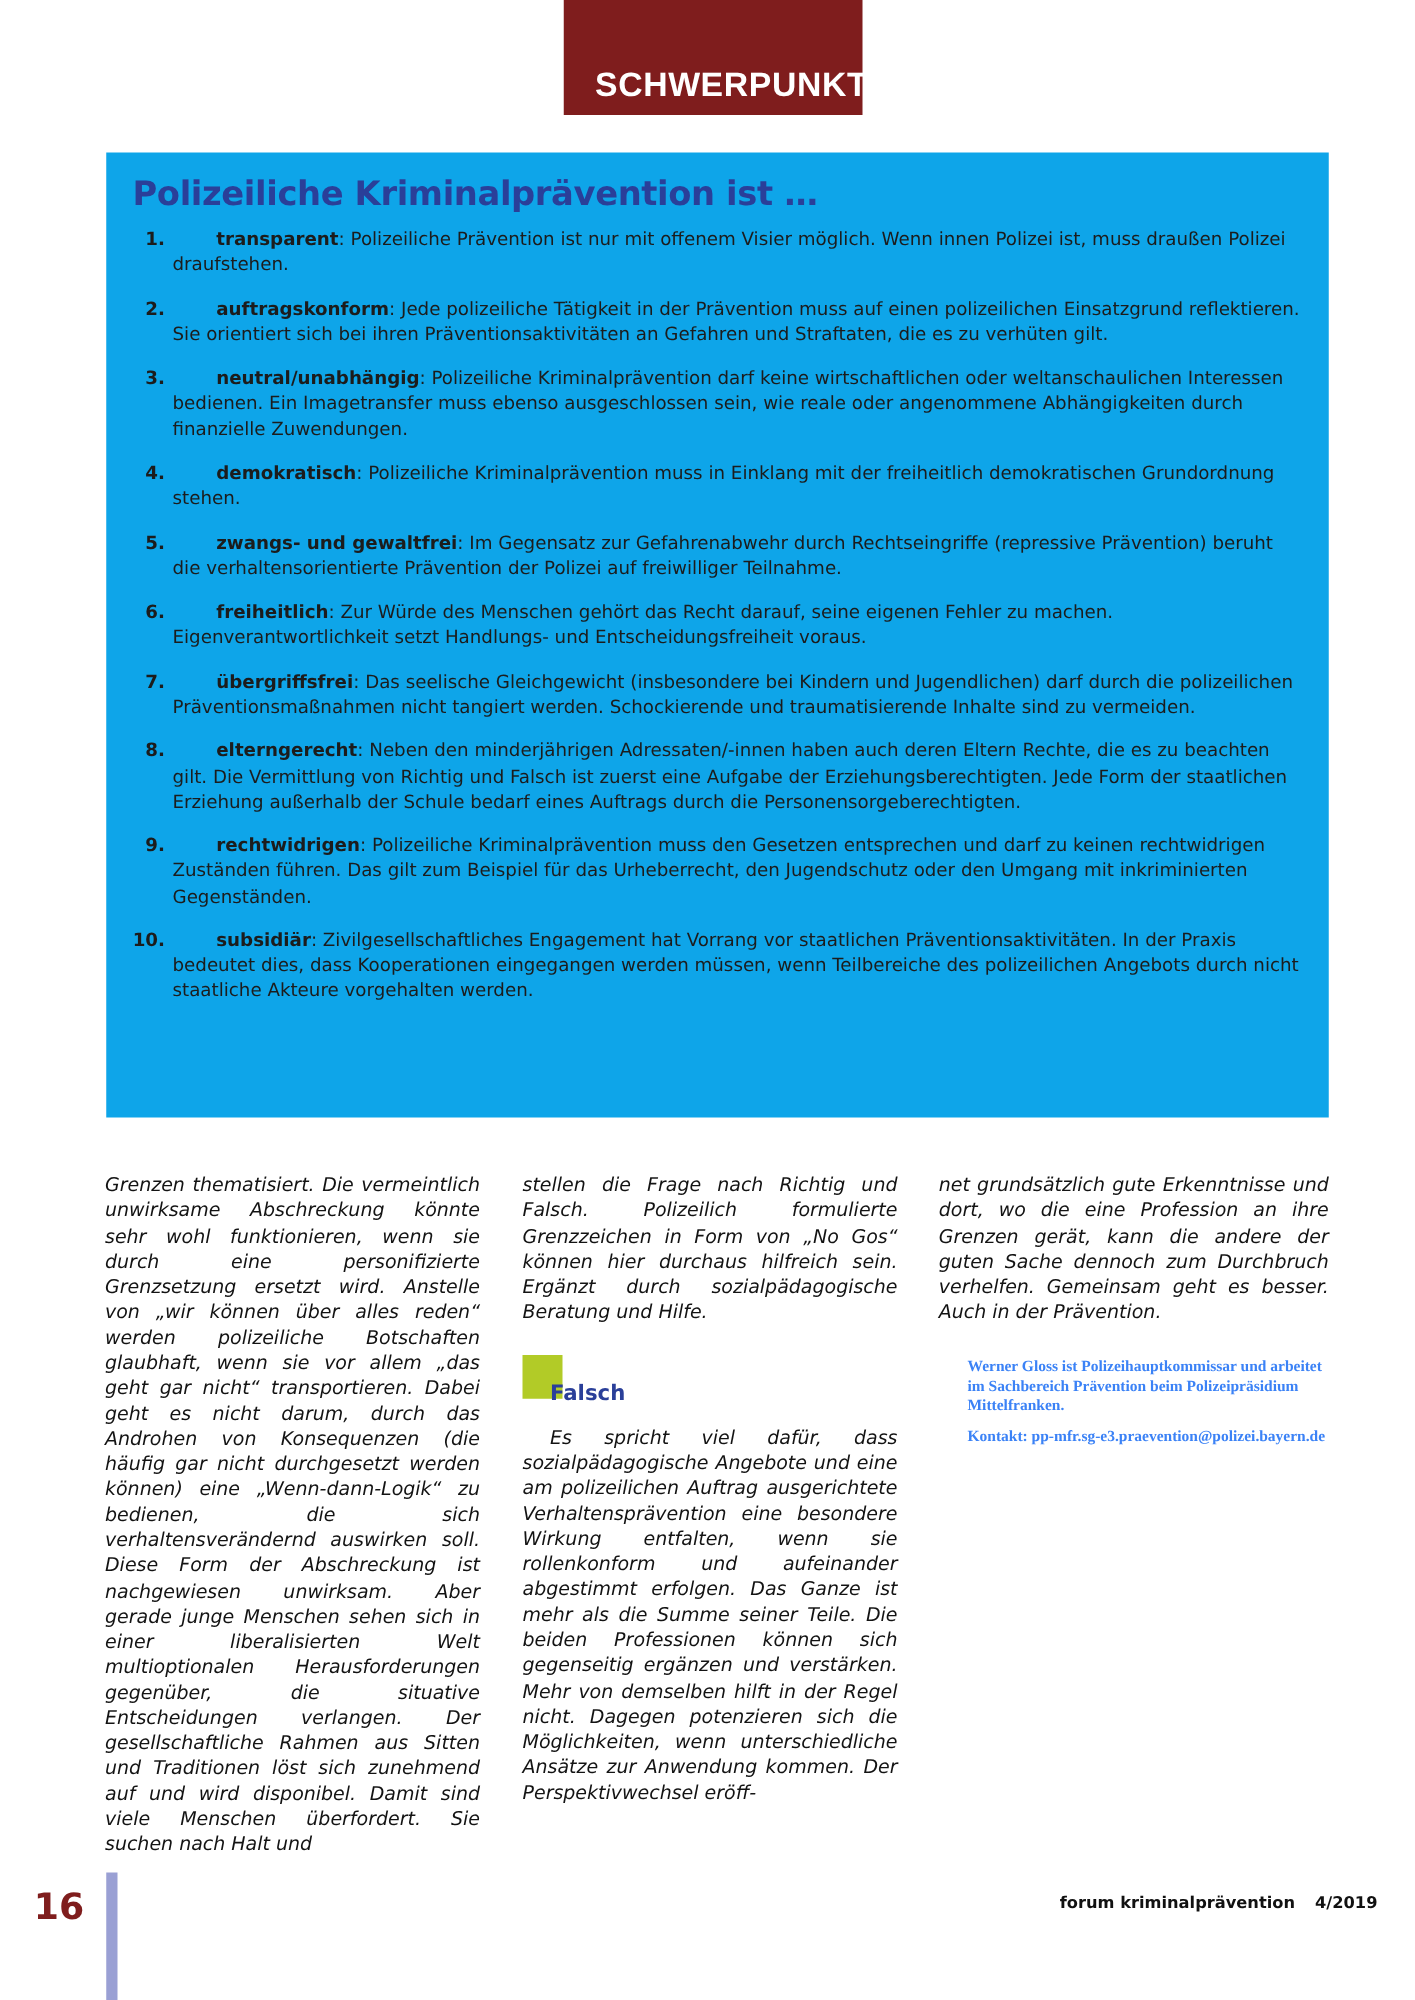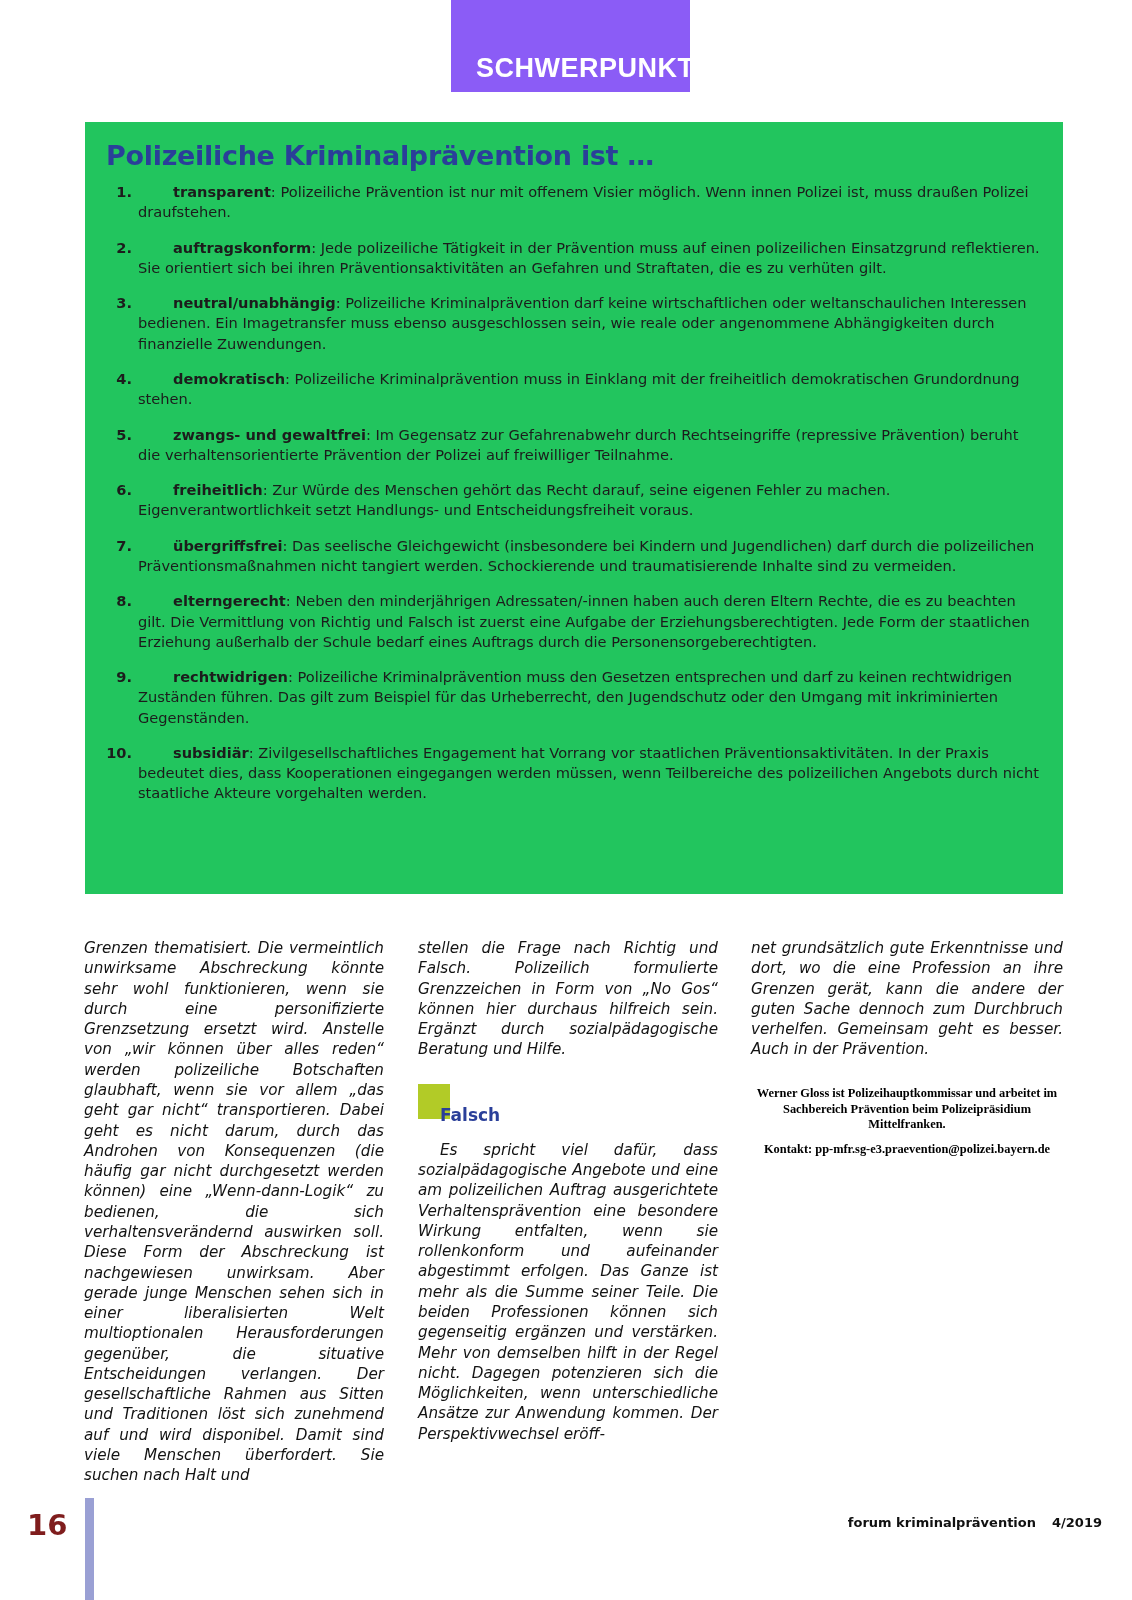--- a/index.html
+++ b/index.html
@@ -16,21 +16,21 @@
     overflow: hidden;
   }
 
   
   .header-banner {
     position: absolute;
     left: 451px;
     top: 0;
     width: 239px;
     height: 92px;
-    background: #8b5cf6;
+    background: #7f1d1d;
     box-sizing: border-box;
   }
   .header-banner .banner-label {
     position: absolute;
     left: 25px;
     bottom: 8px;
     color: #ffffff;
     font-size: 27px;
     font-weight: bold;
     letter-spacing: 0.5px;
@@ -38,21 +38,21 @@
     white-space: nowrap;
   }
 
   
   .cream-box {
     position: absolute;
     left: 85px;
     top: 122px;
     width: 978px;
     height: 772px;
-    background: #22c55e;
+    background: #0ea5e9;
     box-sizing: border-box;
   }
   .box-title {
     position: absolute;
     left: 21px;
     top: 18px;
     font-size: 27px;
     font-weight: bold;
     color: #2a3f99;
     font-family: "DejaVu Sans", sans-serif;
@@ -129,22 +129,23 @@
   }
   .fazit-para { text-indent: 22px; }
 
   
   .author-note {
     margin-top: 26px;
     font-family: "Liberation Serif", serif;
     font-weight: bold;
     font-size: 12.4px;
     line-height: 1.28;
-    color: #000000;
-    text-align: center;
+    color: #3b82f6;
+    text-align: left;
+    margin-left: 23px;
   }
   .author-note .contact-line { margin-top: 9px; }
 
   
   .footer-rule-bar {
     position: absolute;
     left: 85px;
     top: 1498px;
     width: 9px;
     height: 102px;

